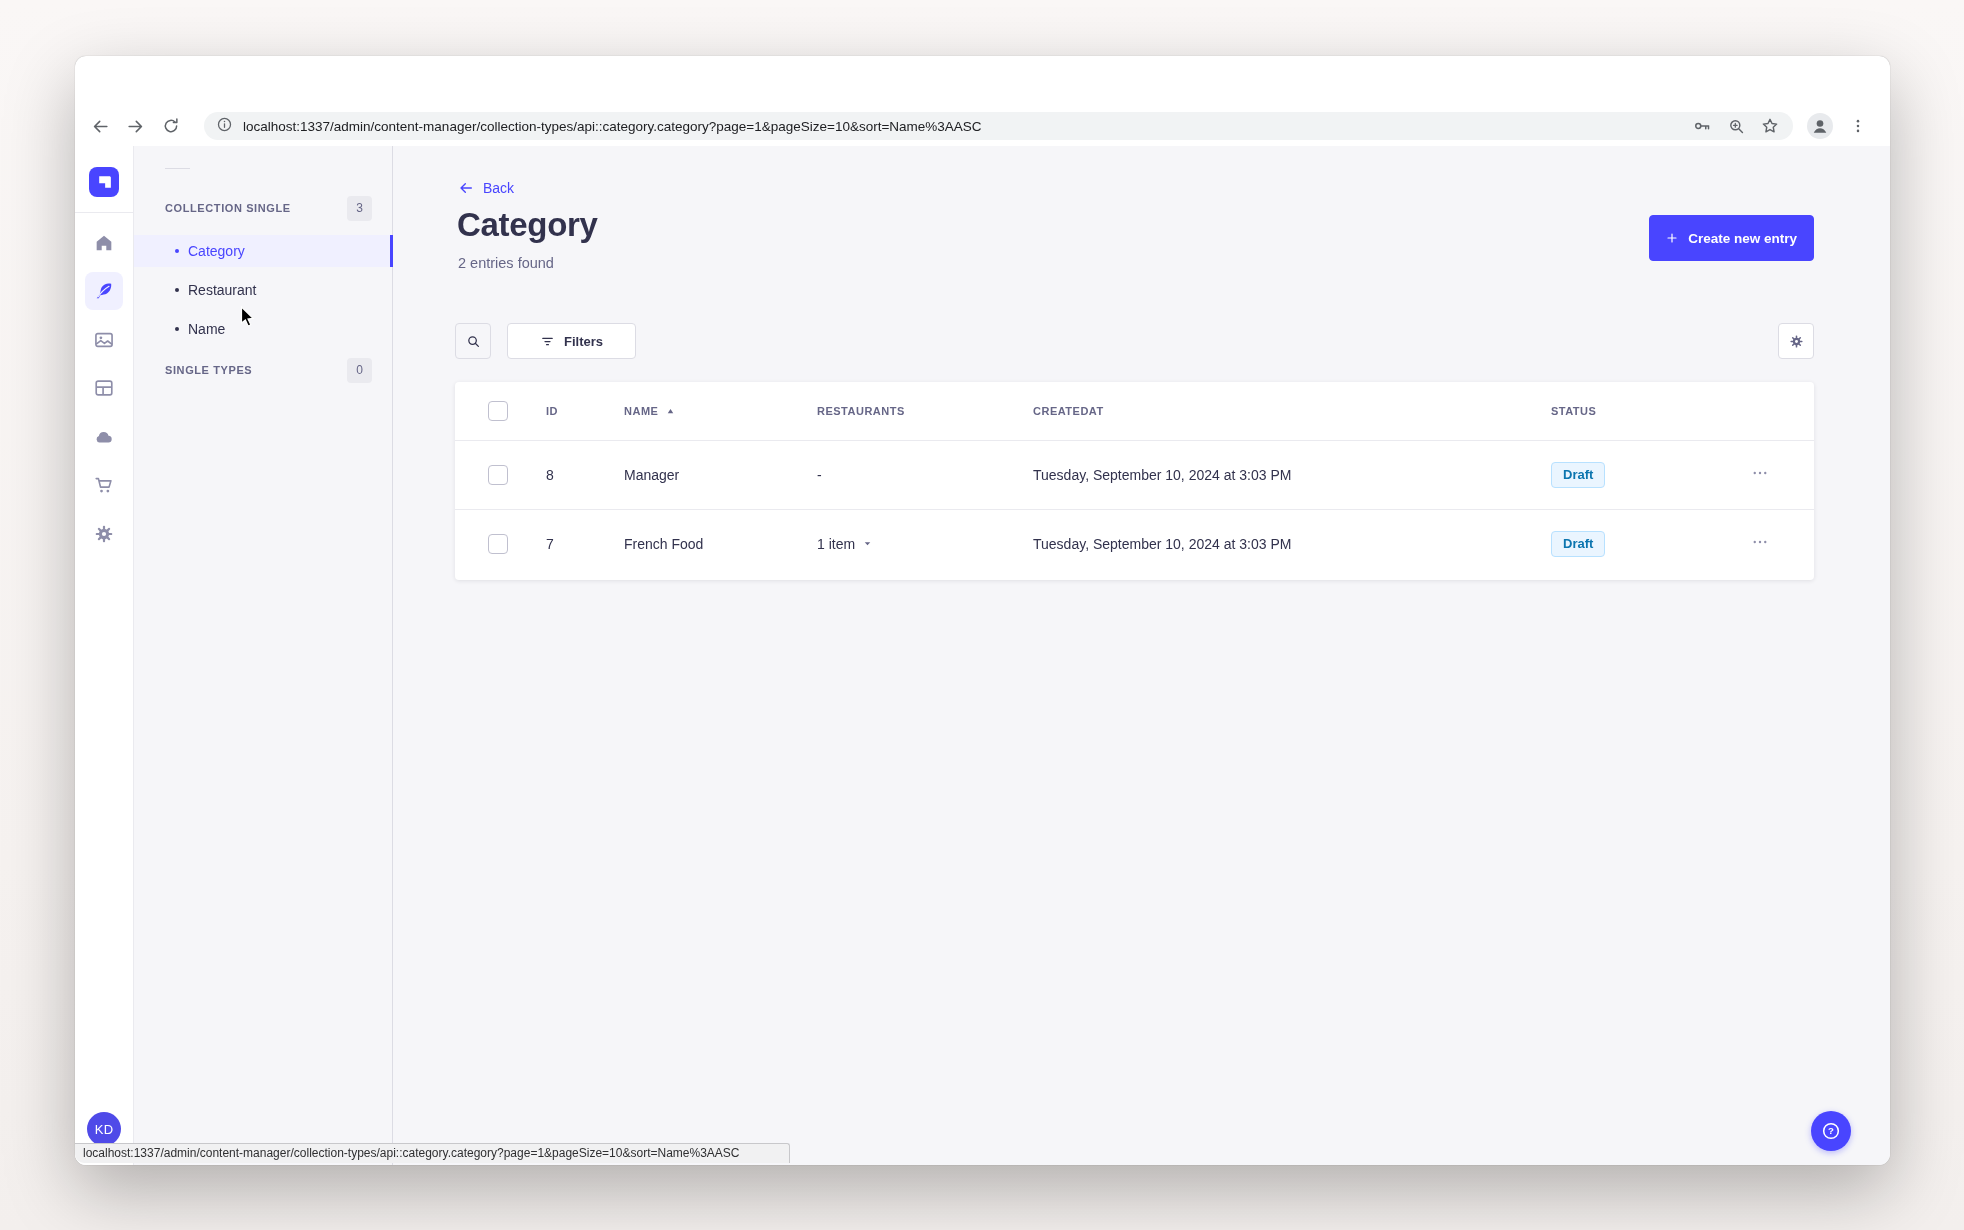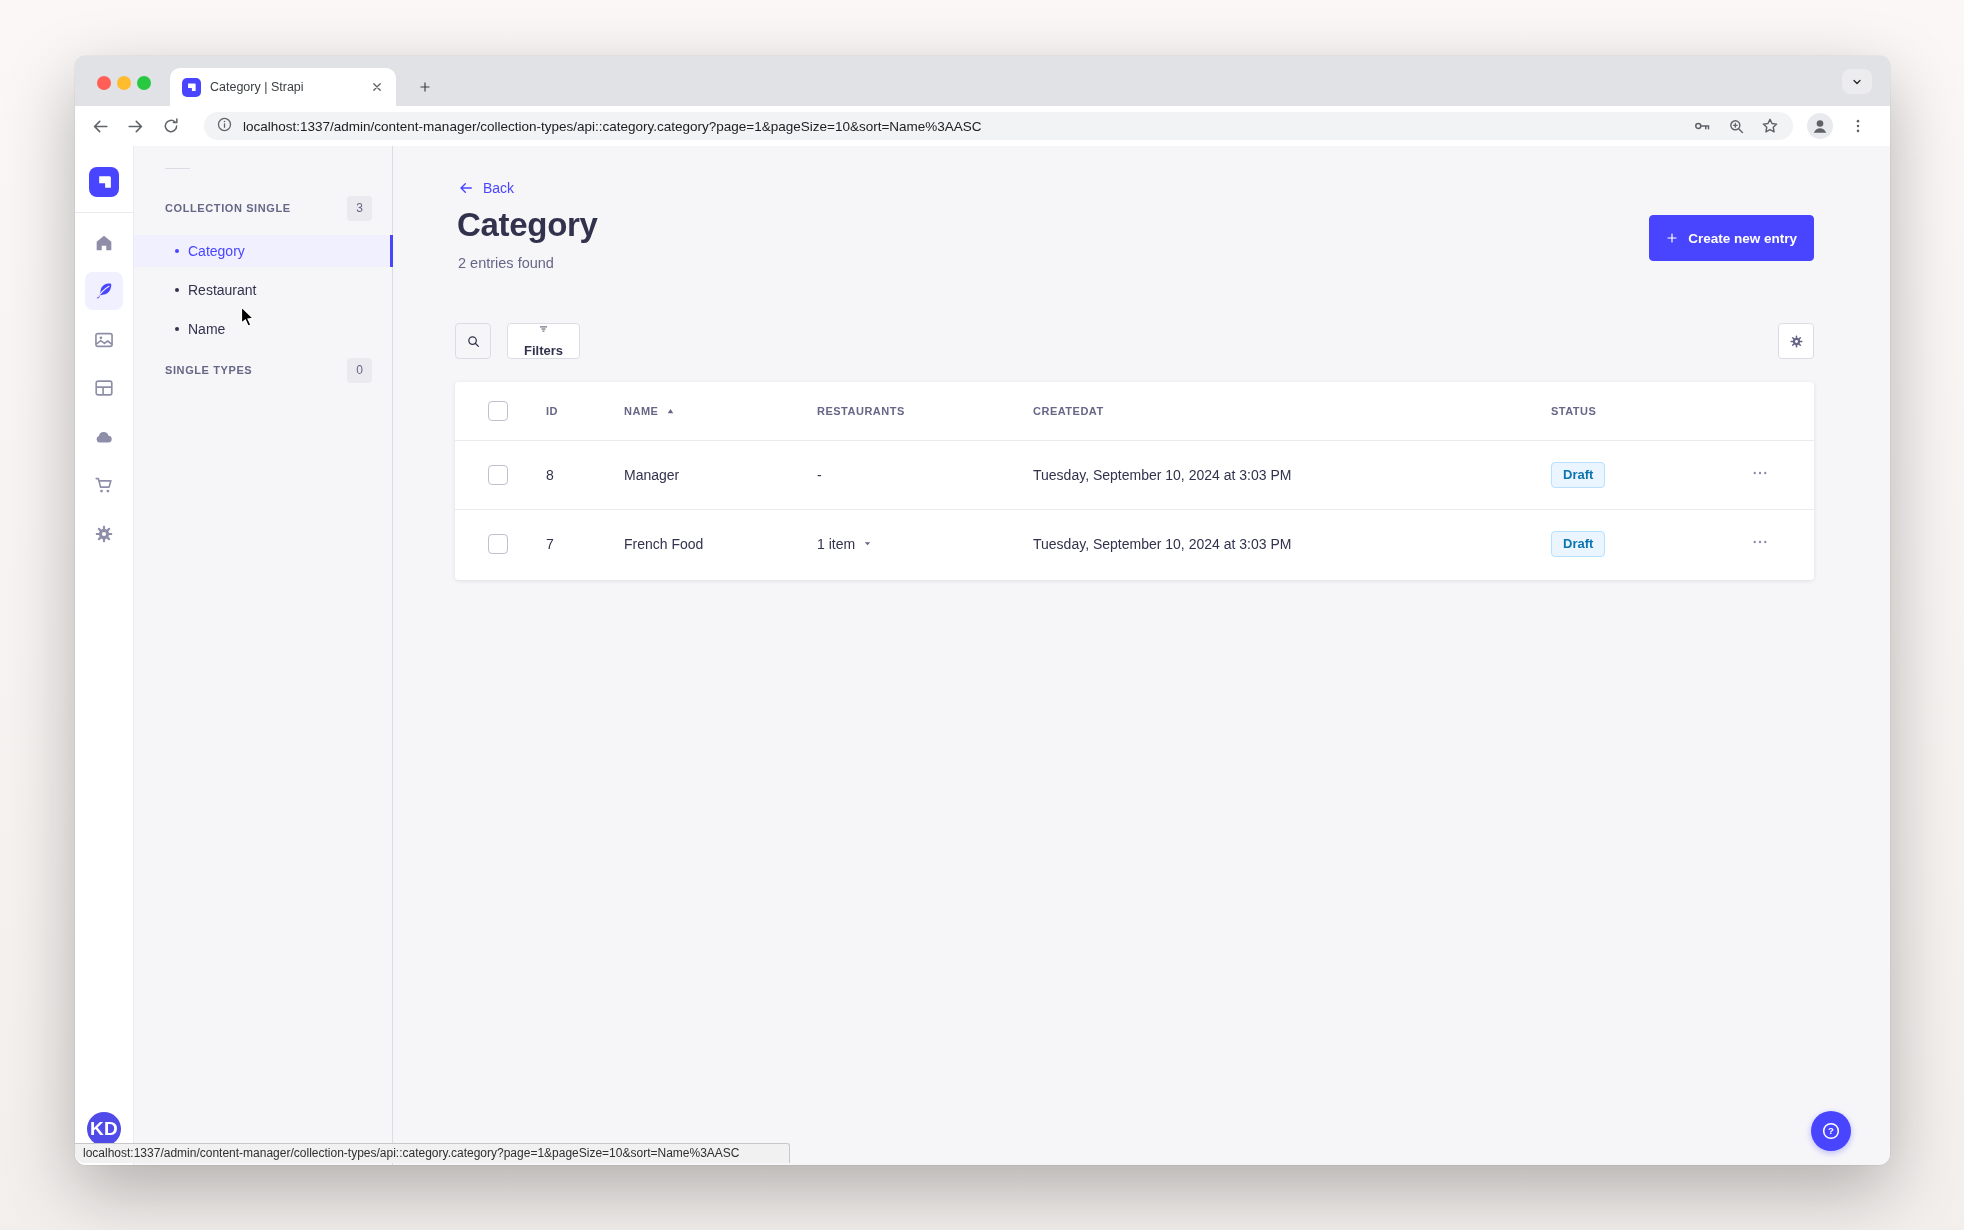--- a/index.html
+++ b/index.html
@@ -50,21 +50,21 @@
 
   .rail { width:59px; flex-shrink:0; background:#fff; border-right:1px solid #eaeaef;
     position:relative; }
   .rail-logo { position:absolute; top:21px; left:14px; width:30px; height:30px; border-radius:8px;
     background:#4945ff; display:flex; align-items:center; justify-content:center; }
   .rail-div { position:absolute; top:66px; left:0; right:0; border-top:1px solid #eaeaef; }
   .rail-btn { position:absolute; left:50%; transform:translateX(-50%); width:38px; height:38px;
     border-radius:8px; display:flex; align-items:center; justify-content:center; }
   .rail-btn.active { background:#f0f0ff; }
   .rail-avatar { position:absolute; bottom:19px; left:50%; transform:translateX(-50%); width:34px;
-    height:34px; border-radius:50%; background:#4f4ae8; color:#fff; font-size:19px; font-weight:700;
+    height:34px; border-radius:50%; background:#4f4ae8; color:#fff; font-size:13px; font-weight:400;
     display:flex; align-items:center; justify-content:center; letter-spacing:.3px; }
 
   .subnav { width:259px; flex-shrink:0; background:#f6f6f9; border-right:1px solid #dcdce4;
     position:relative; }
   .subnav-header { display:flex; align-items:center; justify-content:space-between;
     padding:27px 20px 0 31px; }
   .subnav-title { font-size:17px; font-weight:700; color:#32324d; }
   .subnav-search { width:30px; height:30px; border:1px solid #dcdce4; border-radius:4px;
     background:transparent; display:flex; align-items:center; justify-content:center; }
   .subnav-divider { margin:22px 0 0 31px; width:25px; border-top:1px solid #dcdce4; }
@@ -87,23 +87,23 @@
     color:#4945ff; font-size:14px; font-weight:500; }
   .page-title { position:absolute; left:64px; top:60px; font-size:33px; font-weight:700;
     color:#32324d; letter-spacing:-.3px; }
   .subtitle { position:absolute; left:65px; top:109px; font-size:14.5px; color:#666687; }
   .create-btn { position:absolute; right:76px; top:69px; height:46px; padding:0 16px;
     background:#4945ff; border:1px solid #4945ff; border-radius:4px; color:#fff; font-size:13.5px;
     font-weight:600; display:flex; align-items:center; gap:10px; }
   .icon-btn { position:absolute; width:36px; height:36px; border:1px solid #dcdce4;
     border-radius:4px; display:flex; align-items:center; justify-content:center; }
   .search-btn2 { left:62px; top:177px; background:transparent; }
-  .filters-btn { position:absolute; left:114px; top:177px; height:36px; padding:0 16px;
+  .filters-btn { position:absolute; left:114px; top:177px; height:36px; padding:0 32px;
     background:#fff; border:1px solid #dcdce4; border-radius:4px; display:flex; align-items:center;
-    gap:9px; font-size:13px; font-weight:600; color:#32324d;flex-direction:column; }
+    gap:9px; font-size:13px; font-weight:600; color:#32324d; }
   .gear-btn { right:76px; top:177px; background:#fff; }
 
   .card { position:absolute; left:62px; right:76px; top:236px; height:198px; background:#fff;
     border-radius:4px; box-shadow:0 1px 4px rgba(33,33,52,.1); overflow:hidden; }
   table { width:100%; border-collapse:collapse; table-layout:fixed; }
   th { height:58px; text-align:left; font-size:11px; font-weight:700; color:#666687;
     letter-spacing:.5px; vertical-align:middle; }
   td { height:69px; font-size:14px; color:#32324d; vertical-align:middle; }
   tbody tr { border-top:1px solid #eaeaef; }
   .checkbox { display:inline-block; width:20px; height:20px; border:1px solid #c0c0cf;
@@ -122,48 +122,20 @@
     border-radius:50%; background:#4945ff; display:flex; align-items:center; justify-content:center;
     box-shadow:0 2px 6px rgba(73,69,255,.35); }
 
   .cursor { position:absolute; left:240px; top:306px; z-index:50; pointer-events:none; }
 </style>
 </head>
 <body>
 
 <div class="window">
 
-  <div class="tabstrip">
-    <div class="traffic t-red"></div>
-    <div class="traffic t-yellow"></div>
-    <div class="traffic t-green"></div>
-    <div class="tab">
-      <span class="favicon">
-        <svg width="11" height="11" viewBox="0 0 16 16">
-            <path d="M3 2h9.6c.8 0 1.4.6 1.4 1.4V13H8.6V8.6H3z" fill="#fff"></path>
-          </svg>
-      </span>
-      <span class="tab-title">Category | Strapi</span>
-      <span class="tab-close">
-        <svg width="16" height="16" viewBox="0 0 20 20">
-            <path d="M6 6l8 8M14 6l-8 8" stroke="#5f6368" stroke-width="1.7" stroke-linecap="round"></path>
-          </svg>
-      </span>
-    </div>
-    <div class="newtab">
-      <svg width="14" height="14" viewBox="0 0 24 24">
-          <path d="M12 5v14M5 12h14" stroke="#3c4043" stroke-width="2" stroke-linecap="round"></path>
-        </svg>
-    </div>
-    <div class="tabsearch">
-      <svg width="12" height="12" viewBox="0 0 24 24">
-          <path d="M6 9l6 6 6-6" stroke="#202124" stroke-width="2.4" fill="none" stroke-linecap="round" stroke-linejoin="round"></path>
-        </svg>
-    </div>
-  </div>
 
   <div class="toolbar">
     <div class="nav-btn" style="left:13px">
       <svg width="19" height="19" viewBox="0 0 24 24">
           <path d="M20 12H5M11 5.5L4.5 12l6.5 6.5" stroke="#5f6368" stroke-width="2" fill="none" stroke-linecap="round" stroke-linejoin="round"></path>
         </svg>
     </div>
     <div class="nav-btn" style="left:48px">
       <svg width="19" height="19" viewBox="0 0 24 24">
           <path d="M4 12h15M13 5.5L19.5 12 13 18.5" stroke="#5f6368" stroke-width="2" fill="none" stroke-linecap="round" stroke-linejoin="round"></path>

